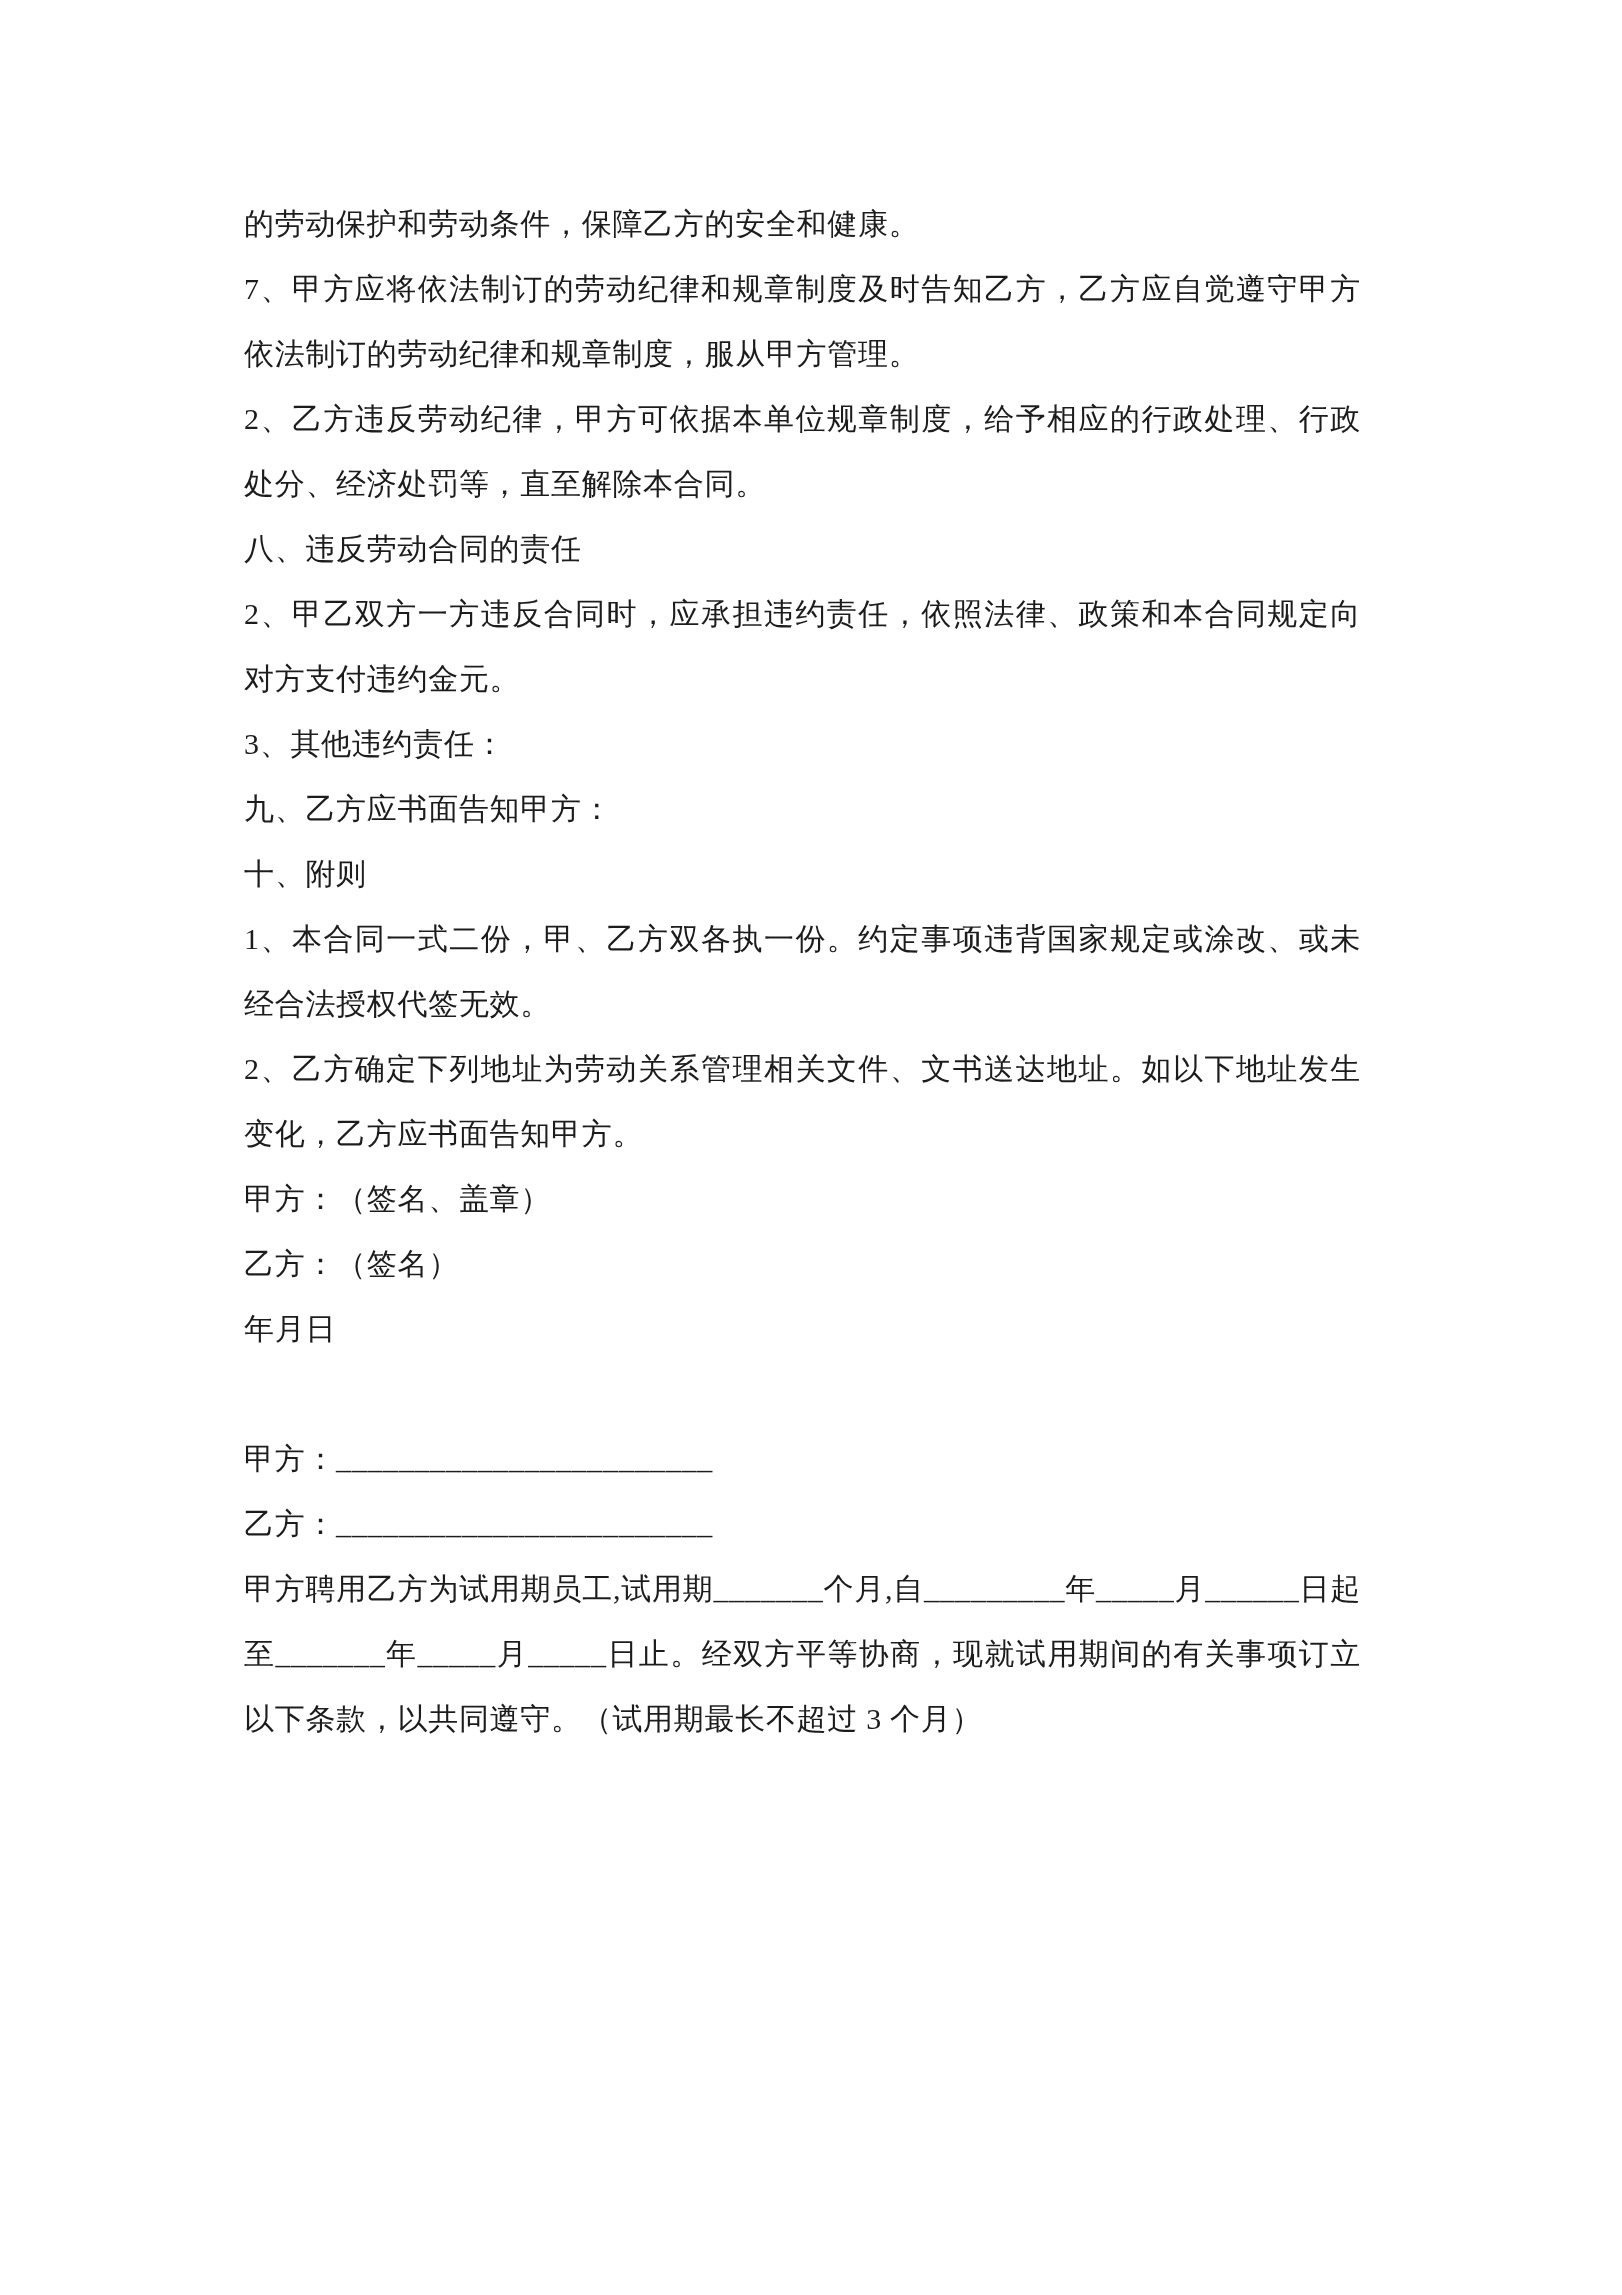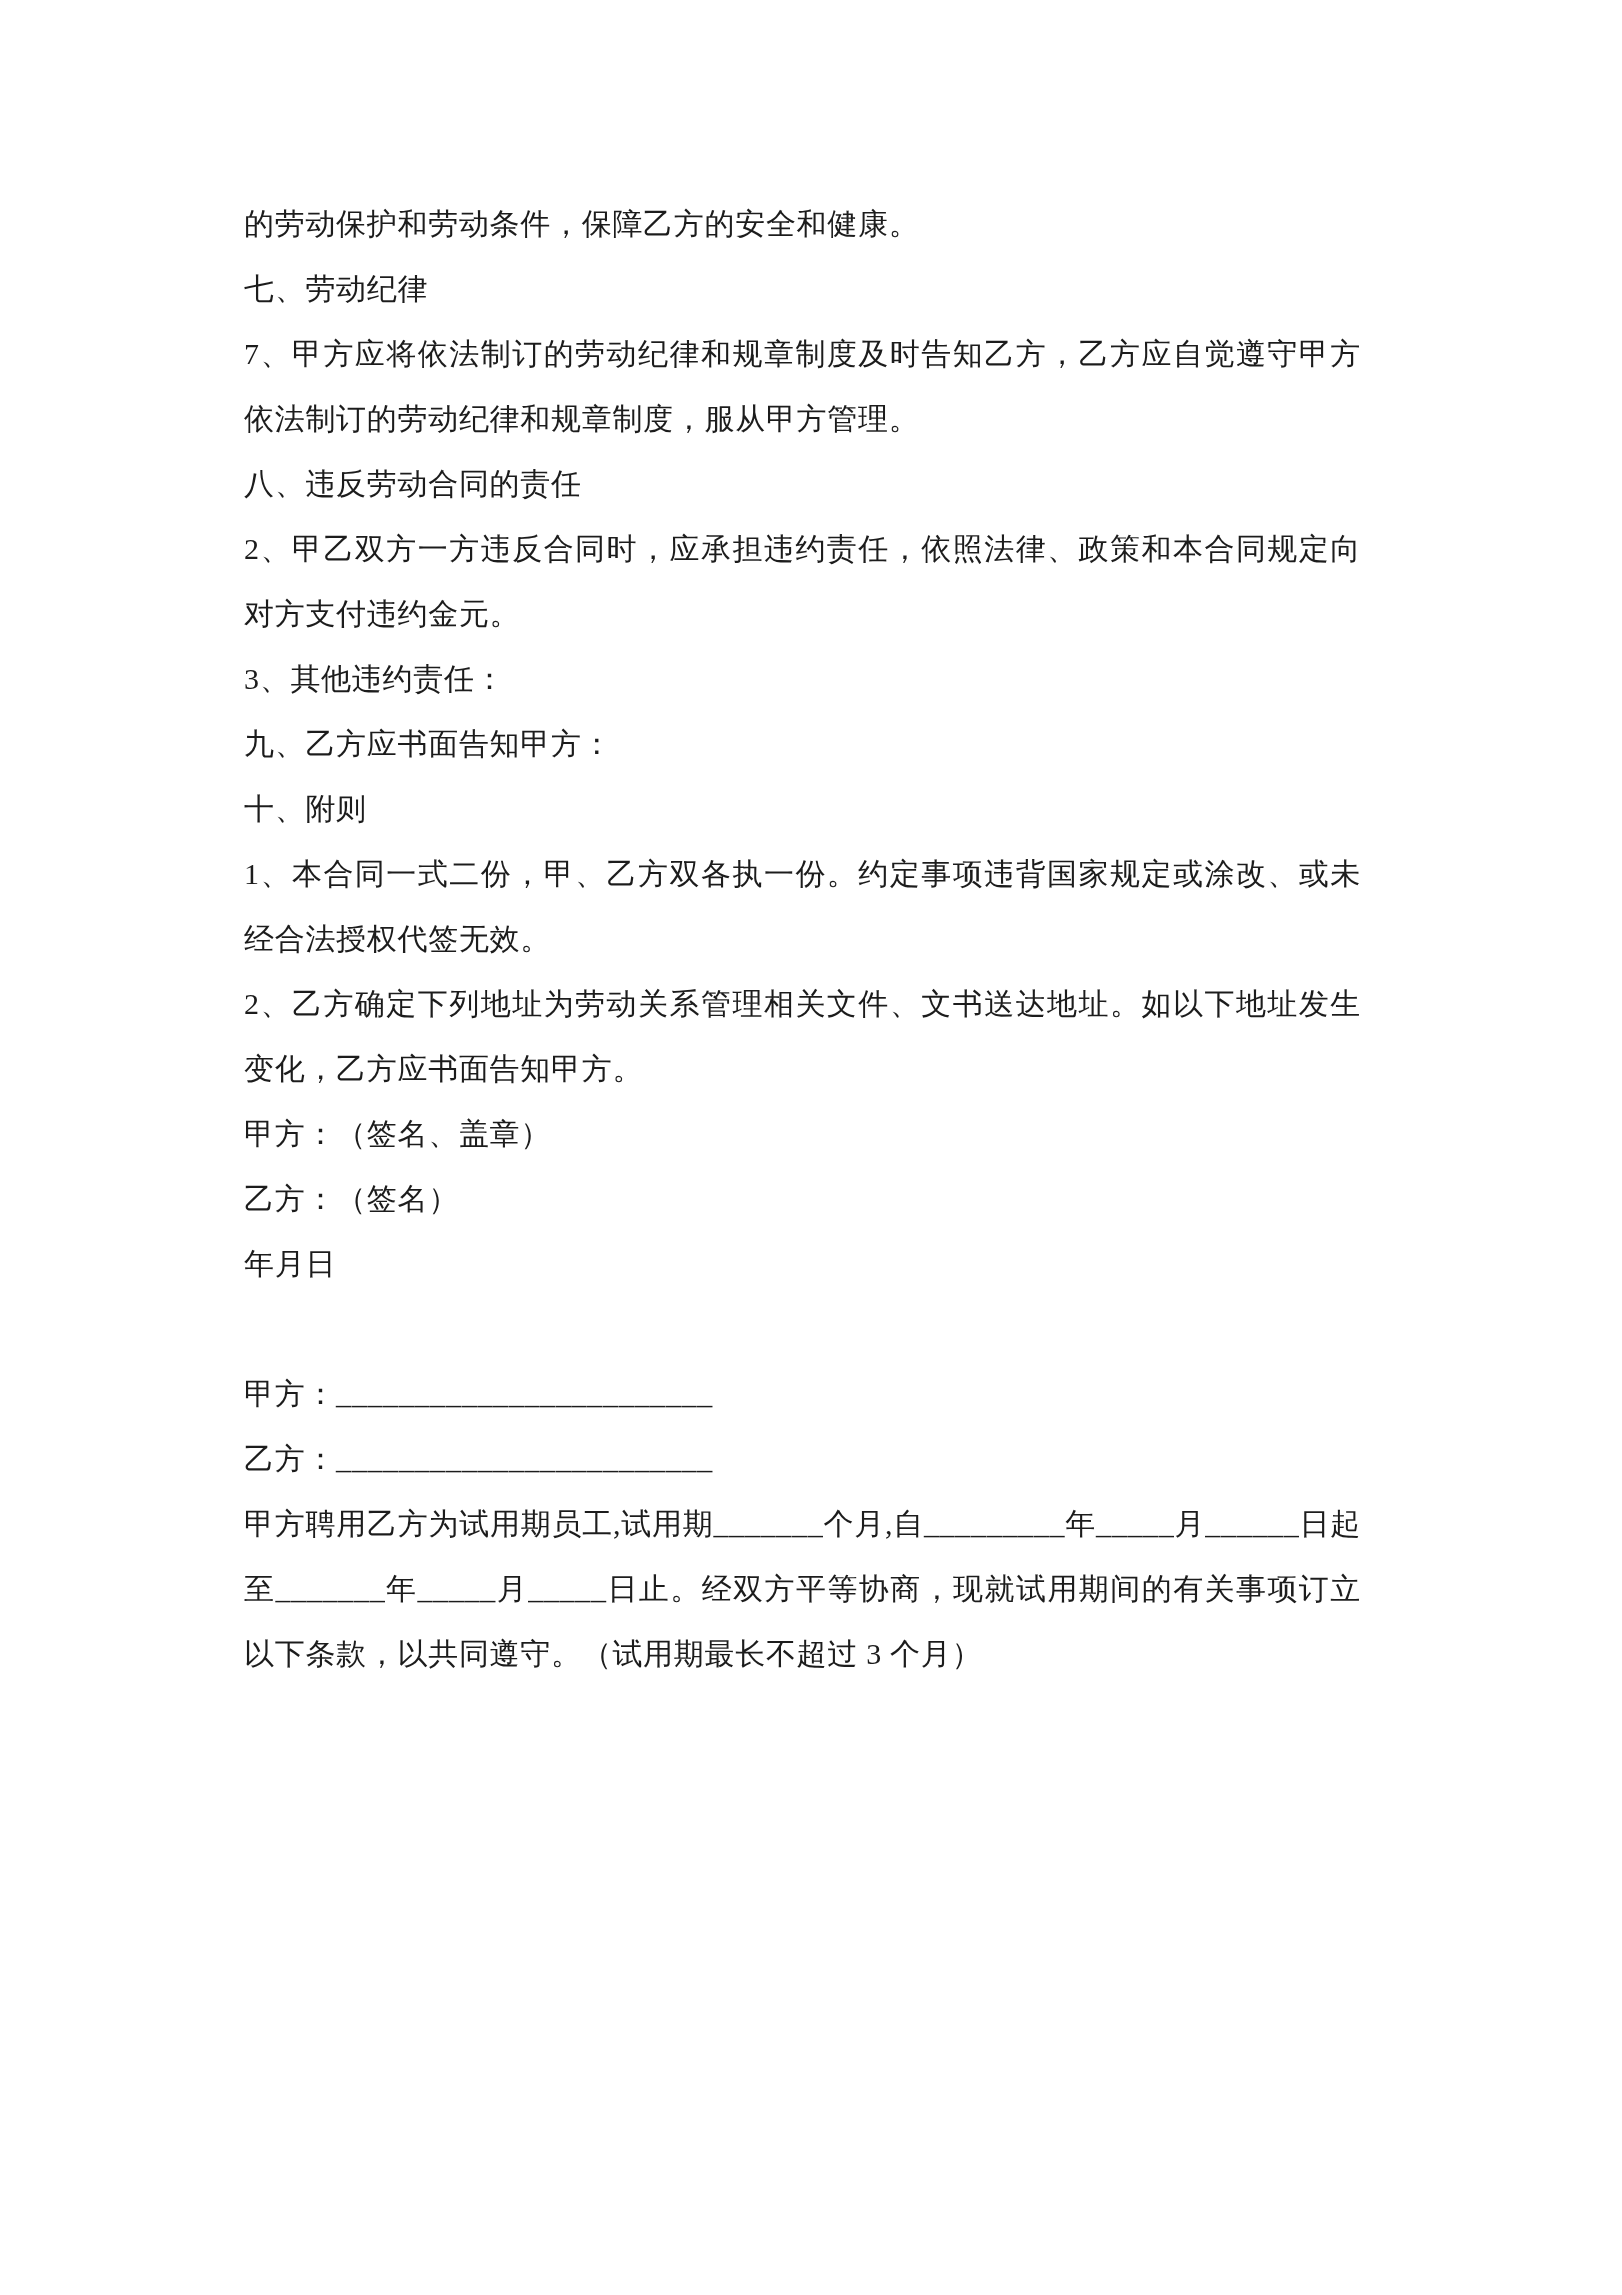--- a/index.html
+++ b/index.html
@@ -31,22 +31,22 @@
   }
   .spacer {
     height: 65px;
   }
 </style>
 </head>
 <body>
 
 <div class="page">
   <p class="line">的劳动保护和劳动条件，保障乙方的安全和健康。</p>
-  <p class="line">七、劳动纪律</p>
   <p class="line">7、甲方应将依法制订的劳动纪律和规章制度及时告知乙方，乙方应自觉遵守甲方依法制订的劳动纪律和规章制度，服从甲方管理。</p>
+  <p class="line">2、乙方违反劳动纪律，甲方可依据本单位规章制度，给予相应的行政处理、行政处分、经济处罚等，直至解除本合同。</p>
   <p class="line">八、违反劳动合同的责任</p>
   <p class="line">2、甲乙双方一方违反合同时，应承担违约责任，依照法律、政策和本合同规定向对方支付违约金元。</p>
   <p class="line">3、其他违约责任：</p>
   <p class="line">九、乙方应书面告知甲方：</p>
   <p class="line">十、附则</p>
   <p class="line">1、本合同一式二份，甲、乙方双各执一份。约定事项违背国家规定或涂改、或未经合法授权代签无效。</p>
   <p class="line">2、乙方确定下列地址为劳动关系管理相关文件、文书送达地址。如以下地址发生变化，乙方应书面告知甲方。</p>
   <p class="line">甲方：（签名、盖章）</p>
   <p class="line">乙方：（签名）</p>
   <p class="line">年月日</p>

